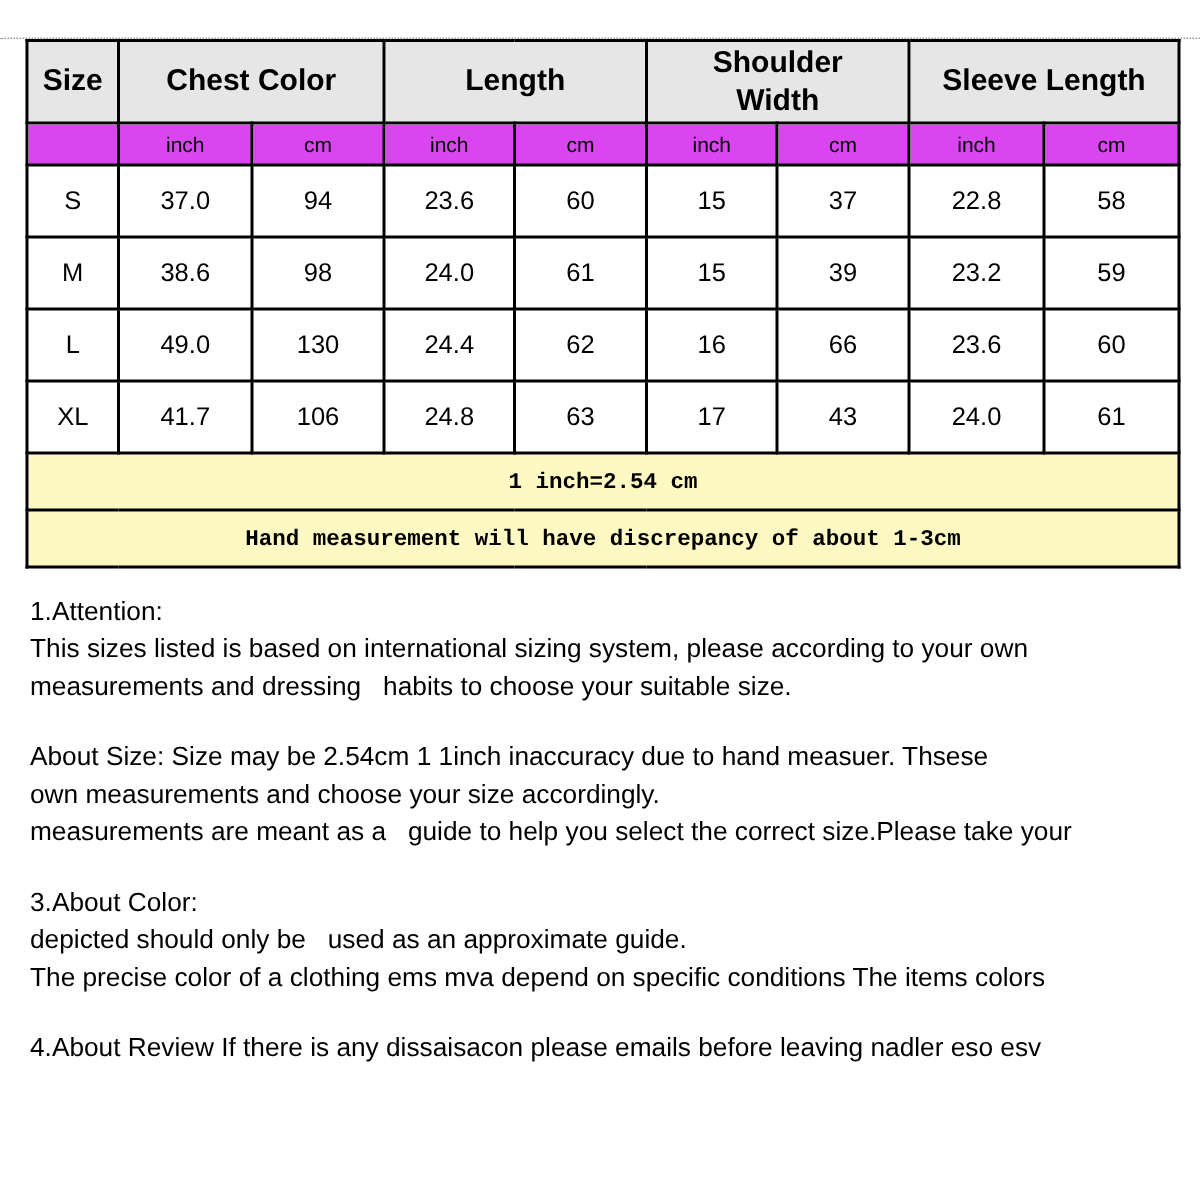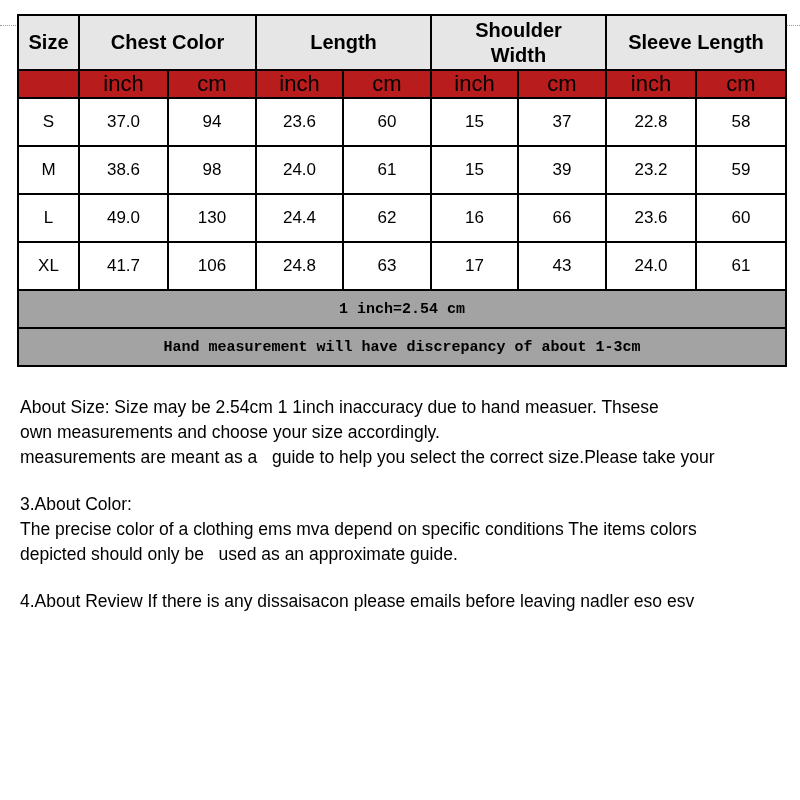--- a/index.html
+++ b/index.html
@@ -5,39 +5,39 @@
   html,body{margin:0;padding:0}
   body{
     width:800px;height:800px;background:#ffffff;position:relative;
     font-family:"Liberation Sans",sans-serif;color:#000;overflow:hidden;
   }
   .dotted-line{
     position:absolute;top:25px;left:0;width:800px;height:0;
     border-top:1px dotted #9a9a9a;
   }
   table.size-chart{
-    position:absolute;top:14px;left:17px;width:768px;
+    position:absolute;top:26px;left:17px;width:768px;
     border-collapse:collapse;table-layout:fixed;
   }
   table.size-chart td,table.size-chart th{
     border:2px solid #000;text-align:center;vertical-align:middle;
     padding:0;overflow:hidden;
   }
   tr.header-main{height:55px}
   tr.header-main th{
     background:#e6e6e6;font-size:20px;font-weight:bold;line-height:25px;
   }
   th .wrap-narrow{display:inline-block;width:120px}
   tr.header-units{height:28px}
-  tr.header-units td{background:#b91c1c;font-size:22px}
+  tr.header-units td{background:#d946ef;font-size:14px}
   tr.data-row{height:48px}
   tr.data-row td{font-size:17px;background:#fff}
   tr.note-row{height:38px}
   tr.note-row td{
-    background:#a3a3a3;
+    background:#fef9c3;
     font-family:"Liberation Mono","DejaVu Sans Mono",monospace;
     font-weight:bold;font-size:15px;margin-top:43px;
   }
   .paragraphs{
     position:absolute;top:395px;left:20px;width:760px;
     font-size:17.5px;line-height:25px;
   }
   .paragraph{margin:0 0 22px 0}
   .para-line{white-space:pre}
 </style>
@@ -125,25 +125,30 @@
     <td colspan="9">1 inch=2.54 cm</td>
   </tr>
   <tr class="note-row">
     <td colspan="9">Hand measurement will have discrepancy of about 1-3cm</td>
   </tr>
 </tbody>
   </table>
 
 <div class="paragraphs">
   <div class="paragraph">
+    <div class="para-line">1.Attention:</div>
+    <div class="para-line">This sizes listed is based on international sizing system, please according to your own</div>
+    <div class="para-line">measurements and dressing   habits to choose your suitable size.</div>
+  </div>
+  <div class="paragraph">
     <div class="para-line">About Size: Size may be 2.54cm 1 1inch inaccuracy due to hand measuer. Thsese</div>
     <div class="para-line">own measurements and choose your size accordingly.</div>
     <div class="para-line">measurements are meant as a   guide to help you select the correct size.Please take your</div>
   </div>
   <div class="paragraph">
     <div class="para-line">3.About Color:</div>
+    <div class="para-line">depicted should only be   used as an approximate guide.</div>
     <div class="para-line">The precise color of a clothing ems mva depend on specific conditions The items colors</div>
-    <div class="para-line">depicted should only be   used as an approximate guide.</div>
   </div>
   <div class="paragraph">
     <div class="para-line">4.About Review If there is any dissaisacon please emails before leaving nadler eso esv</div>
   </div>
 </div>
 
 </body></html>

